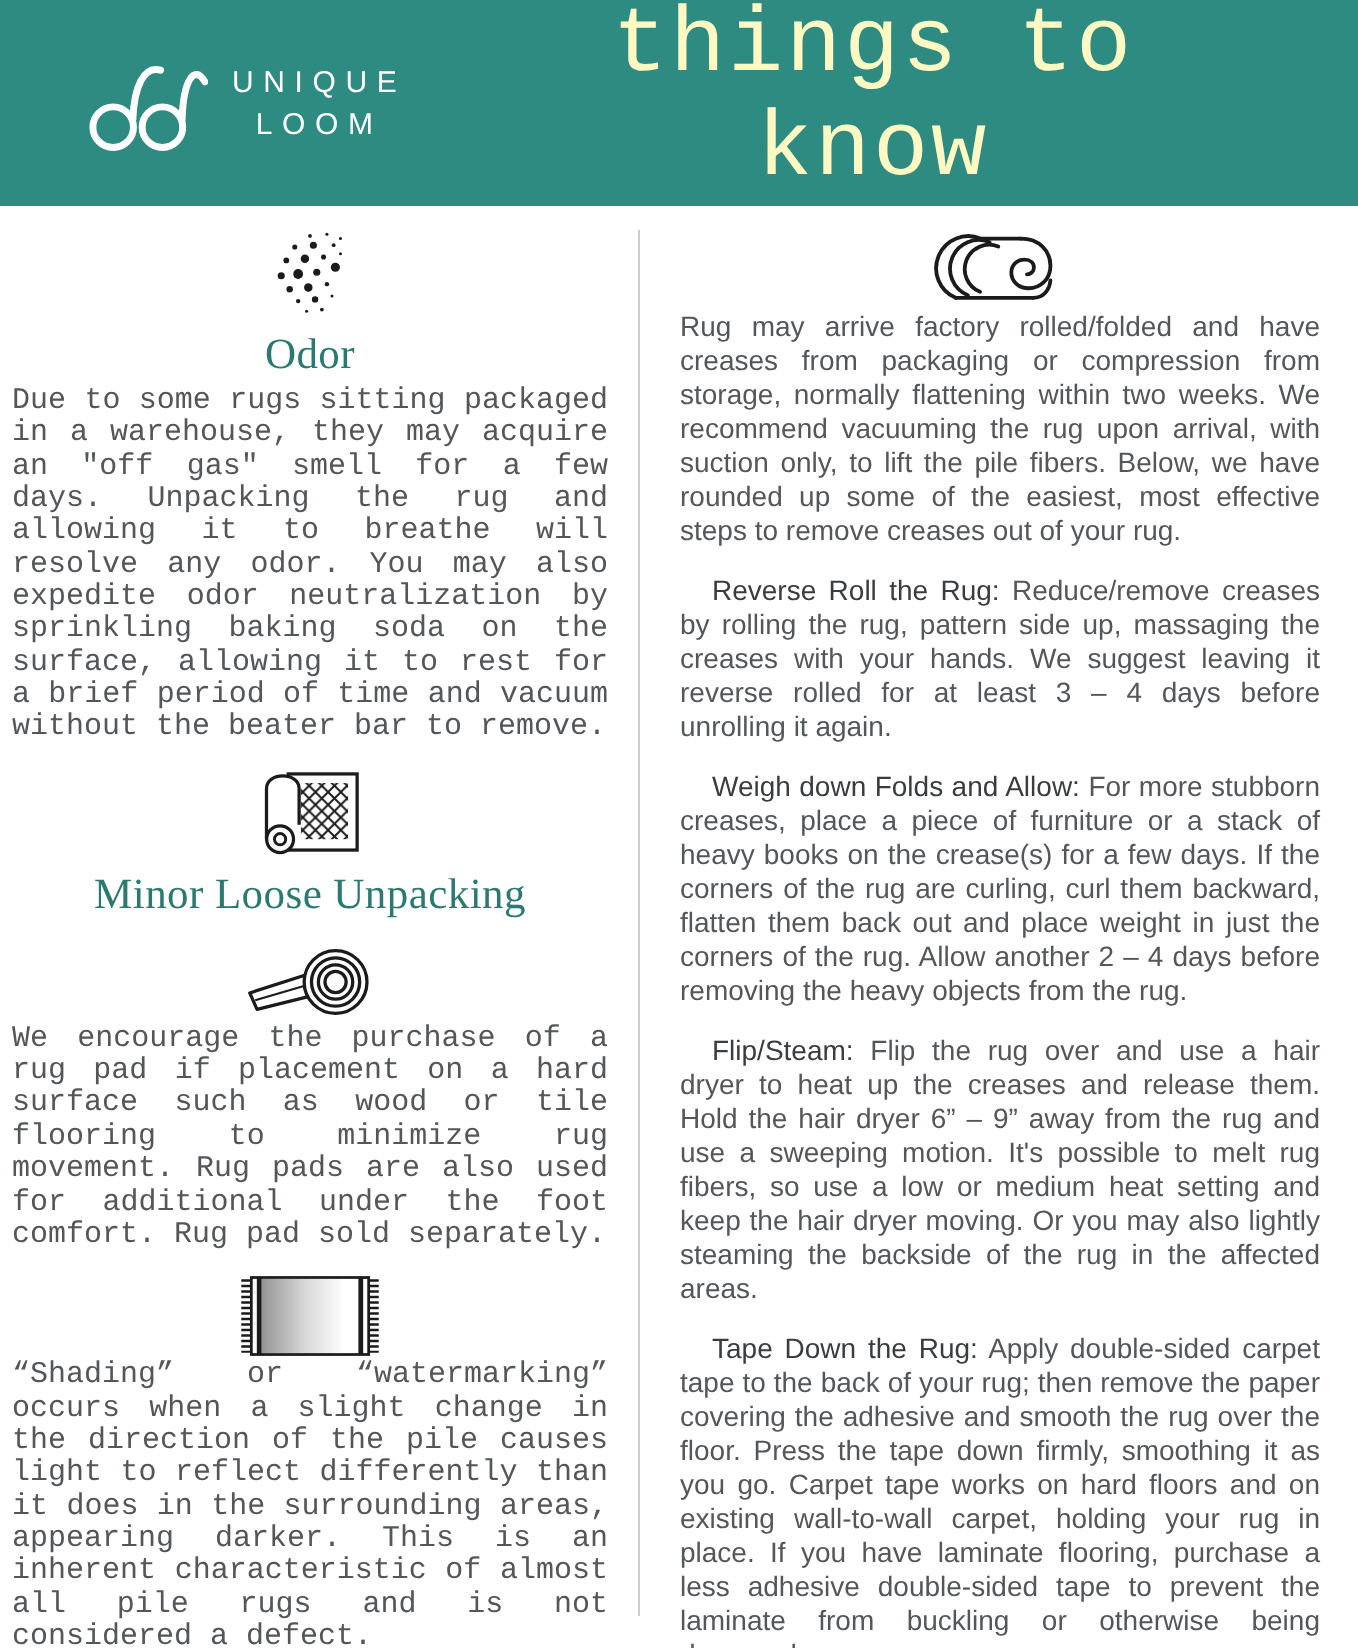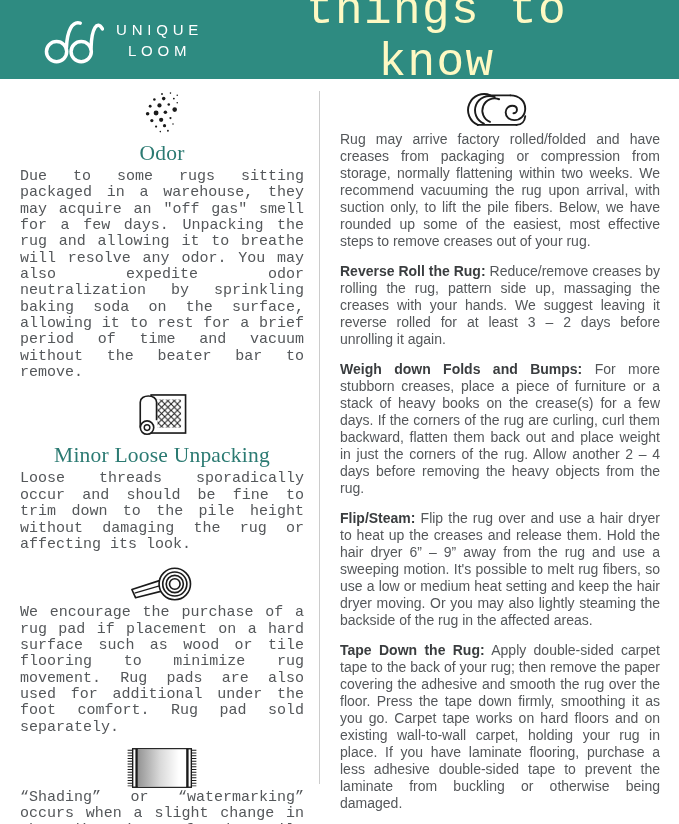--- a/index.html
+++ b/index.html
@@ -3,55 +3,55 @@
 <meta charset="utf-8">
 <style>
   html,body{margin:0;padding:0;background:#ffffff;}
   .page{
     width:679px;height:824px;overflow:hidden;position:relative;
     font-family:"Liberation Sans","DejaVu Sans",sans-serif;
     background:#ffffff;
   }
   
   .header{
-    height:79px;background:var(--header-bg,#2e8b81);
+    height:103px;background:var(--header-bg,#2e8b81);
     display:flex;align-items:center;padding:0 24px 0 42px;box-sizing:border-box;
   }
   .brand{display:flex;align-items:center;gap:12px;width:196px;flex:0 0 auto;}
   .brand svg{display:block;}
   .brand-text{
     color:#ffffff;text-align:center;font-size:15px;letter-spacing:0.32em;
     line-height:1.4;font-weight:400;
   }
   .brand-text span{display:block;}
   .page-title{
     flex:1;text-align:center;margin:0 20px 6px 0;color:#fef9c3;
     font-family:Liberation Mono, monospace;font-weight:400;
     font-size:46px;letter-spacing:0.03em;
   }
   
   .content{display:flex;align-items:stretch;height:721px;box-sizing:border-box;}
   .col{box-sizing:border-box;padding-top:12px;}
-  .col-left{width:319px;padding-left:20px;padding-right:15px;}
+  .col-left{width:319px;padding-left:6px;padding-right:15px;}
   .col-right{flex:1;padding-left:20px;padding-right:19px;}
   .divider{width:1px;background:var(--divider,#cccccc);margin:12px 0 16px 0;flex:0 0 auto;}
   .icon-wrap{display:flex;justify-content:center;align-items:flex-end;}
   h2{
     margin:6px 0 3px 0;text-align:center;font-weight:400;
     font-family:"Liberation Serif","DejaVu Serif",serif;
     font-size:21.5px;color:var(--heading,#2b7a72);letter-spacing:0.01em;
   }
   .col p{
     margin:0;color:var(--body-text,#54575a);text-align:justify;
   }
   .col-left p{font-size:15px;line-height:1.09;font-family:Liberation Mono, monospace;}
   .col-right p{font-size:14px;line-height:1.215;}
   .info-section + .info-section{margin-top:10px;}
   .tip{margin-top:13px !important;}
-  .tip b{color:#3a3d3f;font-weight:700;}
+  .tip b{color:#3a3d3f;font-weight:400;margin-left:16px;}
 </style>
 </head>
 <body>
 
 <div class="page">
 
   <div class="header">
     <div class="brand">
       <svg width="62" height="56" viewBox="0 0 64 58">
         <g stroke="#ffffff" stroke-width="3.6" fill="none" stroke-linecap="round">
@@ -115,21 +115,20 @@
               </pattern>
             </defs>
             <rect x="20" y="4" width="38" height="42" fill="#ffffff" stroke="#1b1b1b" stroke-width="1.8"></rect>
             <rect x="27" y="9" width="26" height="31" fill="url(#xh)"></rect>
             <path d="M 26 32 L 26 12 C 26 2.8 8 2.8 8 12 L 8 40" fill="#ffffff" stroke="#1b1b1b" stroke-width="1.8"></path>
             <circle cx="15.5" cy="40" r="7.4" fill="#ffffff" stroke="#1b1b1b" stroke-width="1.8"></circle>
             <circle cx="15.5" cy="40" r="3.1" fill="none" stroke="#1b1b1b" stroke-width="1.6"></circle>
           </svg>
         </div>
         <h2>Minor Loose Unpacking</h2>
-        <p>Loose threads sporadically occur and should be fine to trim down to the pile height without damaging the rug or affecting its look.</p>
       </div>
 
       <div class="info-section">
         <div class="icon-wrap">
           <svg width="70" height="42" viewBox="0 0 76 46">
             <g stroke="#1b1b1b" stroke-width="1.8" fill="#ffffff" stroke-linejoin="round">
               <path d="M 36 19 L 5 29 L 9 38 L 41 30 Z"></path>
               <path d="M 8 33 L 37 24.5" fill="none" stroke-width="1.2"></path>
               <circle cx="52" cy="23" r="17.2"></circle>
               <circle cx="52" cy="23" r="13.2" fill="none"></circle>
@@ -176,23 +175,23 @@
             <path d="M 27 5 A 17.5 17.5 0 0 0 12.5 39"></path>
             <path d="M 32 7 A 15 15 0 0 0 19.5 37.5"></path>
             <path d="M 37 9.5 A 12.5 12.5 0 0 0 26.5 35.5"></path>
             <path d="M 50 5 C 60.5 5 67 12 67 20.5 C 67 28.5 61 33.5 54.5 33.5 C 48.5 33.5 44.5 29.5 44.5 24.5 C 44.5 20 48 17 52 17 C 55.5 17 57.5 19 57.5 21.5 C 57.5 24 55.5 25.5 53.5 25.5"></path>
             <path d="M 57 39 C 63 39 66.5 34.5 67 29"></path>
           </g>
         </svg>
       </div>
       <p class="intro">Rug may arrive factory rolled/folded and have creases from packaging or compression from storage, normally flattening within two weeks. We recommend vacuuming the rug upon arrival, with suction only, to lift the pile fibers. Below, we have rounded up some of the easiest, most effective steps to remove creases out of your rug.</p>
 
-      <p class="tip"><b>Reverse Roll the Rug:</b> <span>Reduce/remove creases by rolling the rug, pattern side up, massaging the creases with your hands. We suggest leaving it reverse rolled for at least 3 – 2 days before unrolling it again.</span></p>
+      <p class="tip"><b>Reverse Roll the Rug:</b> <span>Reduce/remove creases by rolling the rug, pattern side up, massaging the creases with your hands. We suggest leaving it reverse rolled for at least 3 – 4 days before unrolling it again.</span></p>
 
-      <p class="tip"><b>Weigh down Folds and Bumps:</b> <span>For more stubborn creases, place a piece of furniture or a stack of heavy books on the crease(s) for a few days. If the corners of the rug are curling, curl them backward, flatten them back out and place weight in just the corners of the rug. Allow another 2 – 4 days before removing the heavy objects from the rug.</span></p>
+      <p class="tip"><b>Weigh down Folds and Allow:</b> <span>For more stubborn creases, place a piece of furniture or a stack of heavy books on the crease(s) for a few days. If the corners of the rug are curling, curl them backward, flatten them back out and place weight in just the corners of the rug. Allow another 2 – 4 days before removing the heavy objects from the rug.</span></p>
 
       <p class="tip"><b>Flip/Steam:</b> <span>Flip the rug over and use a hair dryer to heat up the creases and release them. Hold the hair dryer 6” – 9” away from the rug and use a sweeping motion. It's possible to melt rug fibers, so use a low or medium heat setting and keep the hair dryer moving. Or you may also lightly steaming the backside of the rug in the affected areas.</span></p>
 
       <p class="tip"><b>Tape Down the Rug:</b> <span>Apply double-sided carpet tape to the back of your rug; then remove the paper covering the adhesive and smooth the rug over the floor. Press the tape down firmly, smoothing it as you go. Carpet tape works on hard floors and on existing wall-to-wall carpet, holding your rug in place. If you have laminate flooring, purchase a less adhesive double-sided tape to prevent the laminate from buckling or otherwise being damaged.</span></p>
 
     </div>
   </div>
 </div>
 
 </body></html>

